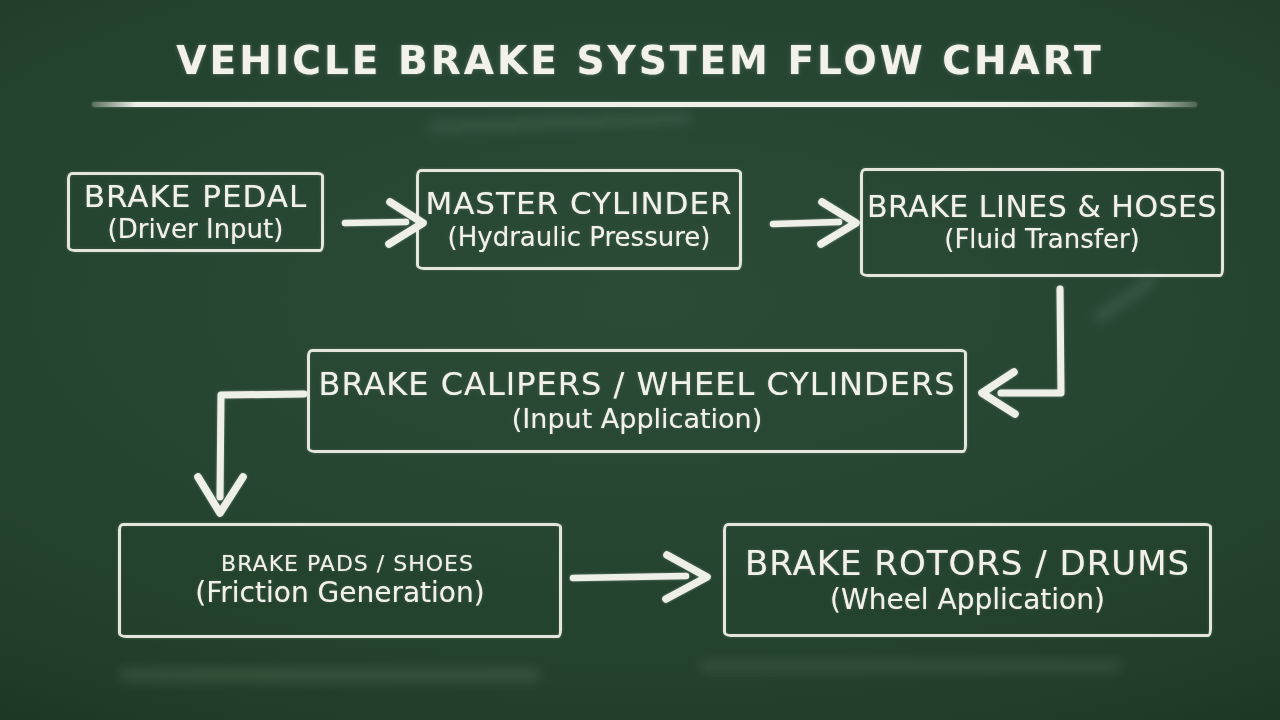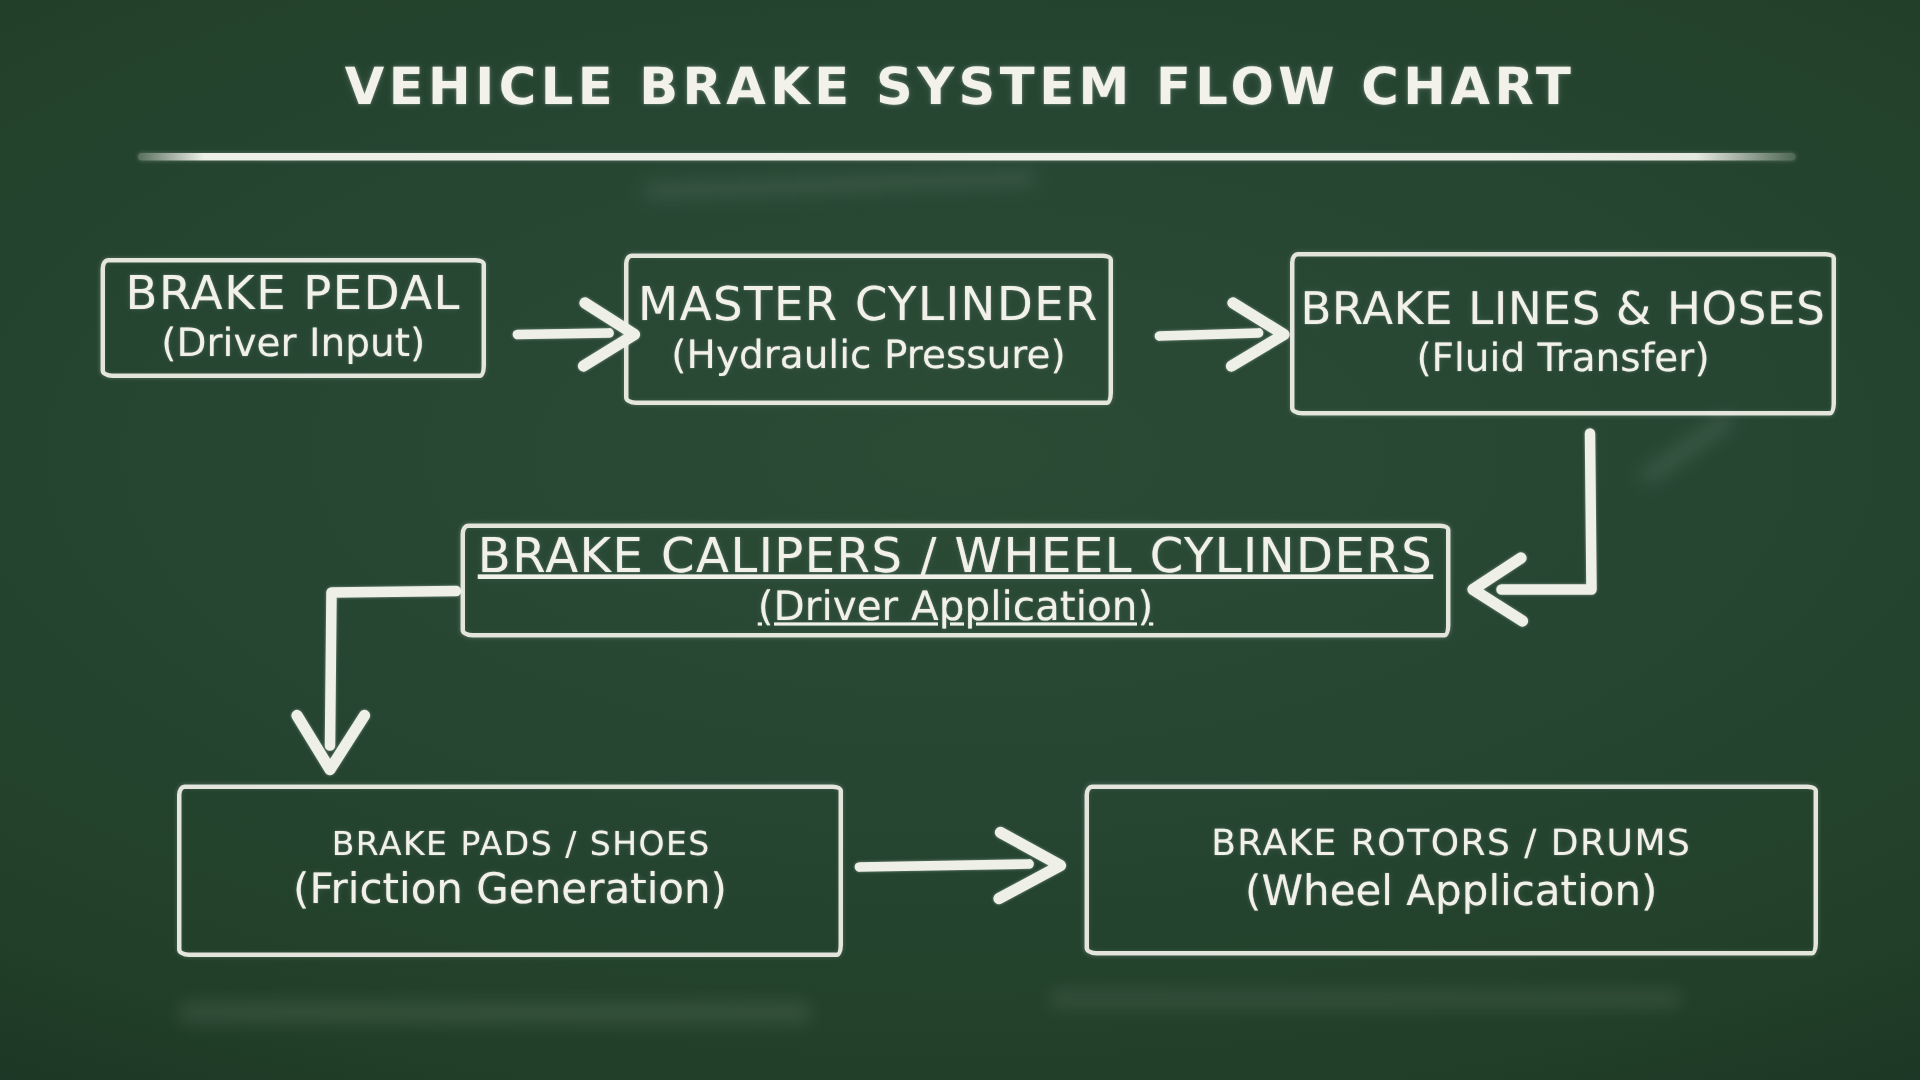--- a/index.html
+++ b/index.html
@@ -16,21 +16,21 @@
   .smudge{position:absolute;pointer-events:none;filter:blur(6px);}
   .smudge-1{left:1090px;top:295px;width:70px;height:8px;background:rgba(230,238,228,.14);transform:rotate(-35deg);}
   .smudge-2{left:430px;top:118px;width:260px;height:10px;background:rgba(230,238,228,.10);transform:rotate(-2deg);}
   .smudge-3{left:120px;top:668px;width:420px;height:14px;background:rgba(230,238,228,.10);}
   .smudge-4{left:700px;top:660px;width:420px;height:12px;background:rgba(230,238,228,.09);}
 
   .title{
     position:absolute;left:0;top:38px;width:1280px;
     text-align:center;margin:0;
     color:#f3f2ea;
-    font-size:34px;font-weight:bold;letter-spacing:3px;
+    font-size:39px;font-weight:bold;letter-spacing:3px;
     text-shadow:0 0 2px rgba(255,255,255,.35), 0 0 6px rgba(255,255,255,.12);
     white-space:nowrap;
   }
   .title-underline{
     position:absolute;left:92px;top:102px;width:1105px;height:5px;
     border-radius:3px;
     background:linear-gradient(90deg,rgba(243,242,234,.25) 0%,#eef0e8 4%,#f0f1e9 82%,#e6e9e0 94%,rgba(243,242,234,.2) 100%);
     box-shadow:0 0 3px rgba(255,255,255,.25);
   }
 
@@ -47,26 +47,26 @@
   }
   .node .main{letter-spacing:1px;line-height:1.15;}
   .node .sub{line-height:1.2;}
 
   .n1{left:67px; top:172px;width:257px;height:80px;}
   .n1 .main{font-size:31px;} .n1 .sub{font-size:26px;}
   .n2{left:416px;top:169px;width:326px;height:101px;}
   .n2 .main{font-size:31px;} .n2 .sub{font-size:26px;}
   .n3{left:860px;top:168px;width:364px;height:109px;}
   .n3 .main{font-size:30px;letter-spacing:.5px;} .n3 .sub{font-size:26px;}
-  .n4{left:307px;top:349px;width:660px;height:76px;text-decoration:underline;}
+  .n4{left:307px;top:349px;width:660px;height:104px;}
   .n4 .main{font-size:32px;} .n4 .sub{font-size:27px;}
   .n5{left:118px;top:523px;width:444px;height:115px;}
   .n5 .main{font-size:22px;margin-left:15px;} .n5 .sub{font-size:28px;}
   .n6{left:723px;top:523px;width:489px;height:114px;}
-  .n6 .main{font-size:24px;} .n6 .sub{font-size:28px;}
+  .n6 .main{font-size:34px;} .n6 .sub{font-size:28px;}
 
   svg.arrows{position:absolute;left:0;top:0;pointer-events:none;}
   .chalkline{
     stroke:#eef0e7;fill:none;
     stroke-linecap:round;stroke-linejoin:round;
     filter:drop-shadow(0 0 1px rgba(255,255,255,.4));
   }
 </style>
 </head>
 <body>
@@ -91,21 +91,21 @@
     <span class="sub">(Hydraulic Pressure)</span>
   </div>
 
   <div class="node n3">
     <span class="main">BRAKE LINES &amp; HOSES</span>
     <span class="sub">(Fluid Transfer)</span>
   </div>
 
   <div class="node n4">
     <span class="main">BRAKE CALIPERS / WHEEL CYLINDERS</span>
-    <span class="sub">(Driver Application)</span>
+    <span class="sub">(Input Application)</span>
   </div>
 
   <div class="node n5">
     <span class="main">BRAKE PADS / SHOES</span>
     <span class="sub">(Friction Generation)</span>
   </div>
 
   <div class="node n6">
     <span class="main">BRAKE ROTORS / DRUMS</span>
     <span class="sub">(Wheel Application)</span>

